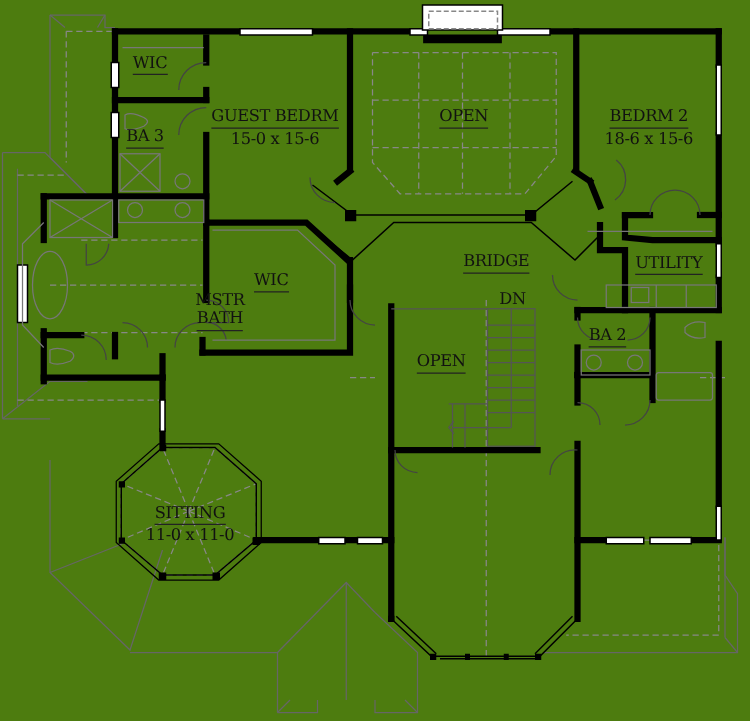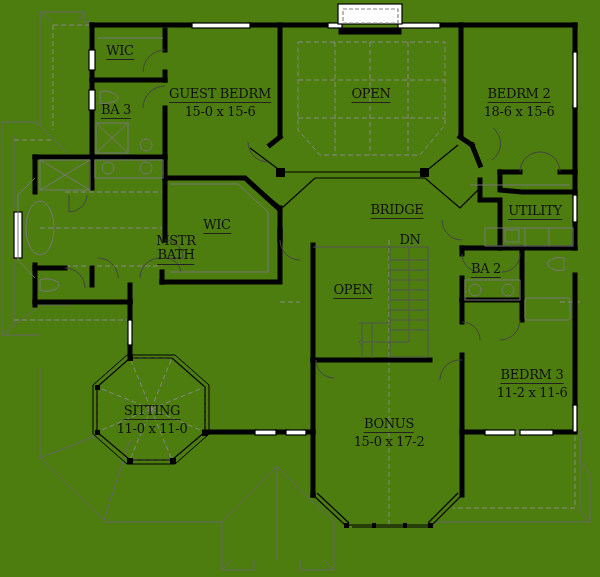--- a/index.html
+++ b/index.html
@@ -315,25 +315,17 @@
   </div>
   <div class="label" style="left:486px; top:262px;">
     <span class="name">BA 2</span>
   </div>
   <div class="label" style="left:353px; top:283px;">
     <span class="name">OPEN</span>
   </div>
   <div class="label" style="left:410px; top:233px;">
     <span>DN</span>
   </div>
-  <div class="label" style="left:532px; top:368px;">
-    <span class="name">BEDRM 3</span>
-    <span class="dims">11-2 x 11-6</span>
-  </div>
   <div class="label" style="left:152px; top:404px;">
     <span class="name">SITTING</span>
     <span class="dims">11-0 x 11-0</span>
   </div>
-  <div class="label" style="left:389px; top:417px;">
-    <span class="name">BONUS</span>
-    <span class="dims">15-0 x 17-2</span>
-  </div>
 </div>
 
 </body></html>

